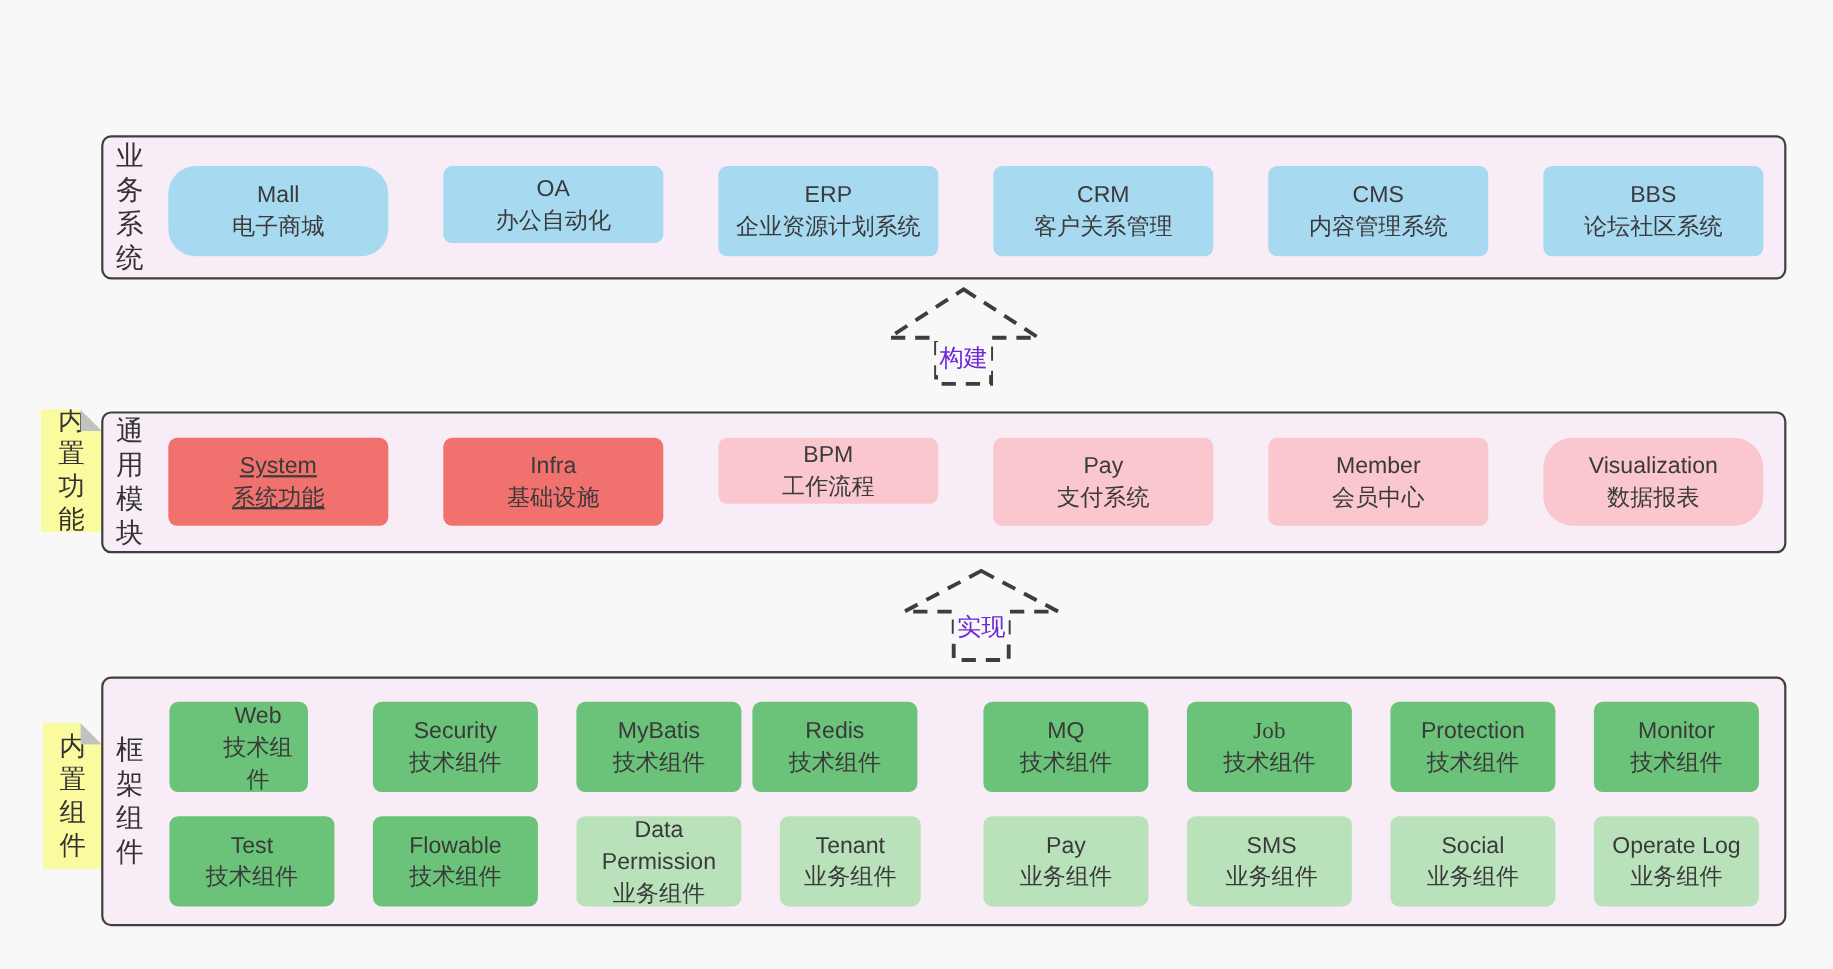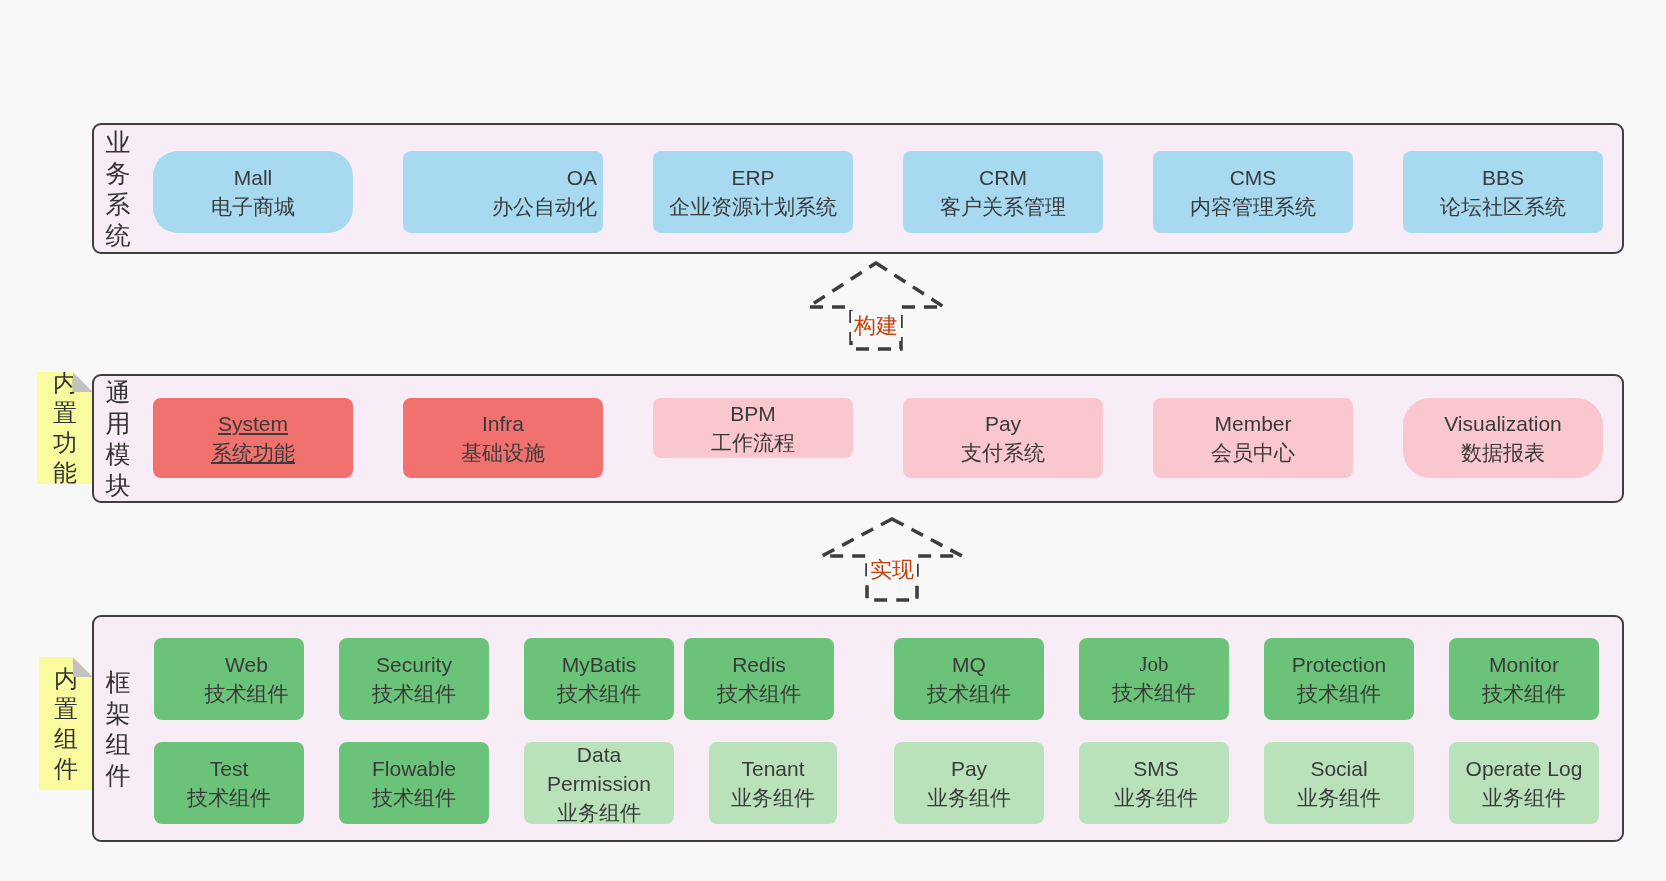--- a/index.html
+++ b/index.html
@@ -31,21 +31,21 @@
     white-space:pre-line;font-size:24px;line-height:30px;color:#333;text-align:center;
     clip-path:polygon(0 0,calc(100% - 20px) 0,100% 20px,100% 100%,0 100%);
   }
   .note-fold{
     position:absolute;top:0;right:0;width:20px;height:20px;background:#c2c2c2;
     clip-path:polygon(0 0,100% 100%,0 100%);
   }
   #arrow-layer{position:absolute;left:0;top:0;z-index:3;pointer-events:none;}
   .arrow-label{
     position:absolute;z-index:4;transform:translate(-50%,-50%);
-    background:#f8f8f8;padding:0 3px;font-size:22px;color:#c2410c;white-space:nowrap;
+    background:#f8f8f8;padding:0 3px;font-size:22px;color:#6d28d9;white-space:nowrap;
   }
 </style>
 </head>
 <body>
 
 <div id="canvas">
     <div class="note" style="left: 37px; top: 372px; width: 56px; height: 112px;">内
 置
 功
 能<div class="note-fold"></div></div>
@@ -55,21 +55,21 @@
 件<div class="note-fold"></div></div>
     <div class="panel" style="left: 92px; top: 123px; width: 1532px; height: 131px;"></div>
     <div class="panel-label" style="left: 100px; top: 123px; width: 36px; height: 131px;">业
 务
 系
 统</div>
     <div class="box v-blue" style="left: 153px; top: 151px; width: 200px; height: 82px; border-radius: 25px;">
       <div class="box-name">Mall</div>
       <div class="box-desc">电子商城</div>
     </div>
-    <div class="box v-blue" style="left: 403px; top: 151px; width: 200px; height: 82px; align-items: flex-end;">
+    <div class="box v-blue" style="left: 403px; top: 151px; width: 200px; height: 70px;">
       <div class="box-name">OA</div>
       <div class="box-desc">办公自动化</div>
     </div>
     <div class="box v-blue" style="left: 653px; top: 151px; width: 200px; height: 82px; align-items: center;">
       <div class="box-name">ERP</div>
       <div class="box-desc">企业资源计划系统</div>
     </div>
     <div class="box v-blue" style="left: 903px; top: 151px; width: 200px; height: 82px;">
       <div class="box-name">CRM</div>
       <div class="box-desc">客户关系管理</div>
@@ -109,21 +109,21 @@
     </div>
     <div class="box v-pink" style="left: 1403px; top: 398px; width: 200px; height: 80px; border-radius: 27px;">
       <div class="box-name">Visualization</div>
       <div class="box-desc">数据报表</div>
     </div>
     <div class="panel" style="left: 92px; top: 615px; width: 1532px; height: 227px;"></div>
     <div class="panel-label" style="left: 100px; top: 615px; width: 36px; height: 227px;">框
 架
 组
 件</div>
-    <div class="box v-green" style="left: 154px; top: 638px; width: 150px; height: 82px; padding-left: 41px;">
+    <div class="box v-green" style="left: 154px; top: 638px; width: 126px; height: 82px; padding-left: 41px;">
       <div class="box-name">Web</div>
       <div class="box-desc">技术组件</div>
     </div>
     <div class="box v-green" style="left: 339px; top: 638px; width: 150px; height: 82px;">
       <div class="box-name">Security</div>
       <div class="box-desc">技术组件</div>
     </div>
     <div class="box v-green" style="left: 524px; top: 638px; width: 150px; height: 82px;">
       <div class="box-name">MyBatis</div>
       <div class="box-desc">技术组件</div>

